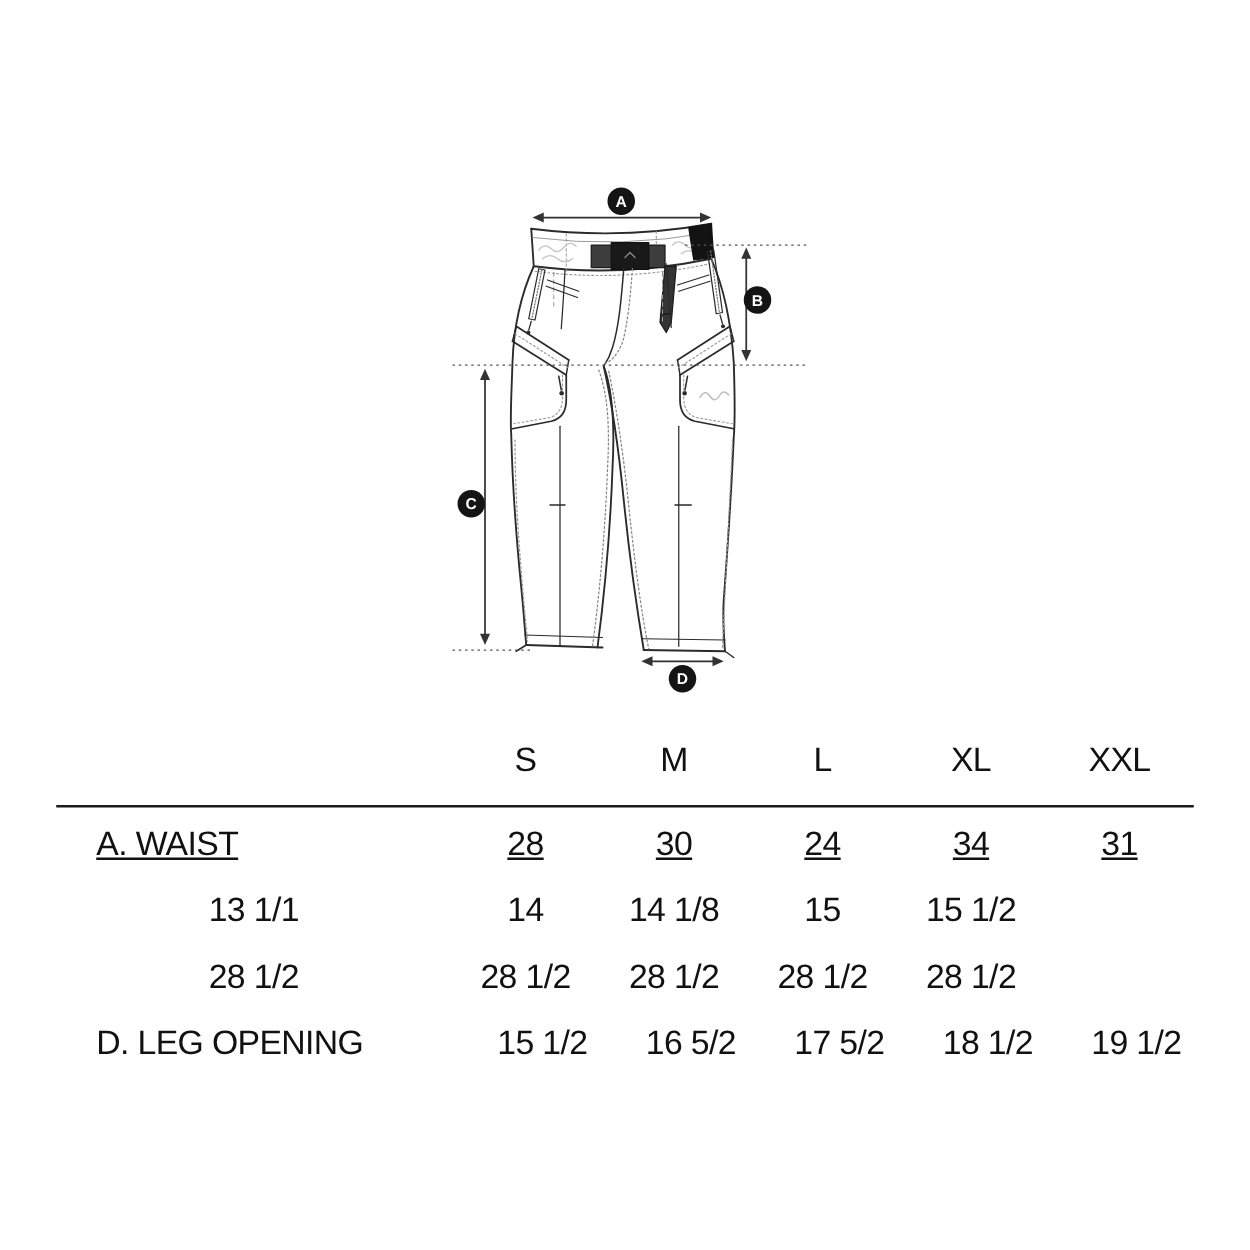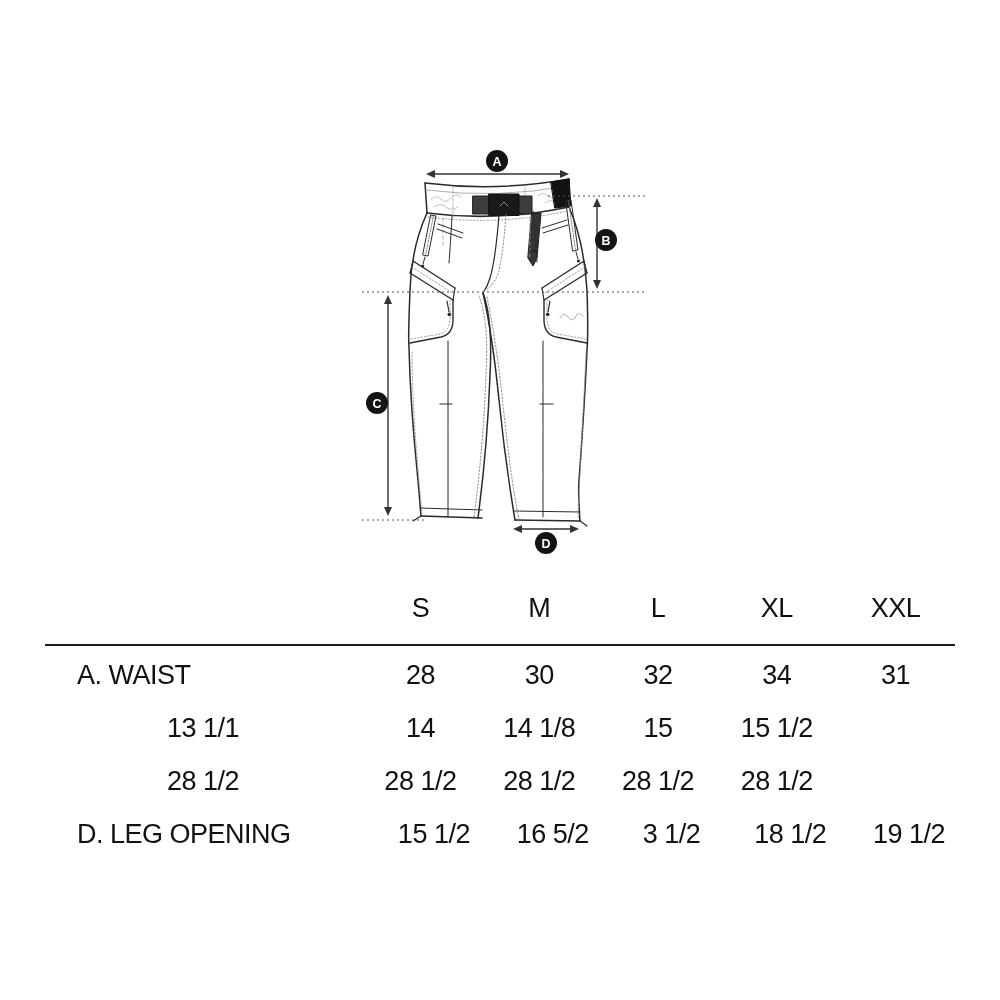--- a/index.html
+++ b/index.html
@@ -189,25 +189,25 @@
       <div class="cell lab"></div>
       <div class="cell">S</div>
       <div class="cell">M</div>
       <div class="cell">L</div>
       <div class="cell">XL</div>
       <div class="cell">XXL</div>
     </div>
 
     <div class="rule" style="top:644px;"></div>
 
-    <div class="chart-row" style="top:661px;">
+    <div class="chart-row" style="top:661px;text-decoration:underline;">
       <div class="cell lab">A. WAIST</div>
       <div class="cell">28</div>
       <div class="cell">30</div>
-      <div class="cell">32</div>
+      <div class="cell">24</div>
       <div class="cell">34</div>
       <div class="cell">31</div>
     </div>
 
     <div class="chart-row" style="top:714px;">
       <div class="cell">13 1/1</div>
       <div class="cell">14</div>
       <div class="cell">14 1/8</div>
       <div class="cell">15</div>
       <div class="cell">15 1/2</div>
@@ -218,19 +218,19 @@
       <div class="cell">28 1/2</div>
       <div class="cell">28 1/2</div>
       <div class="cell">28 1/2</div>
       <div class="cell">28 1/2</div>
     </div>
 
     <div class="chart-row" style="top:820px;gap:27px;">
       <div class="cell lab">D. LEG OPENING</div>
       <div class="cell">15 1/2</div>
       <div class="cell">16 5/2</div>
-      <div class="cell">3 1/2</div>
+      <div class="cell">17 5/2</div>
       <div class="cell">18 1/2</div>
       <div class="cell">19 1/2</div>
     </div>
 
   </div>
 </div>
 
 </body></html>

